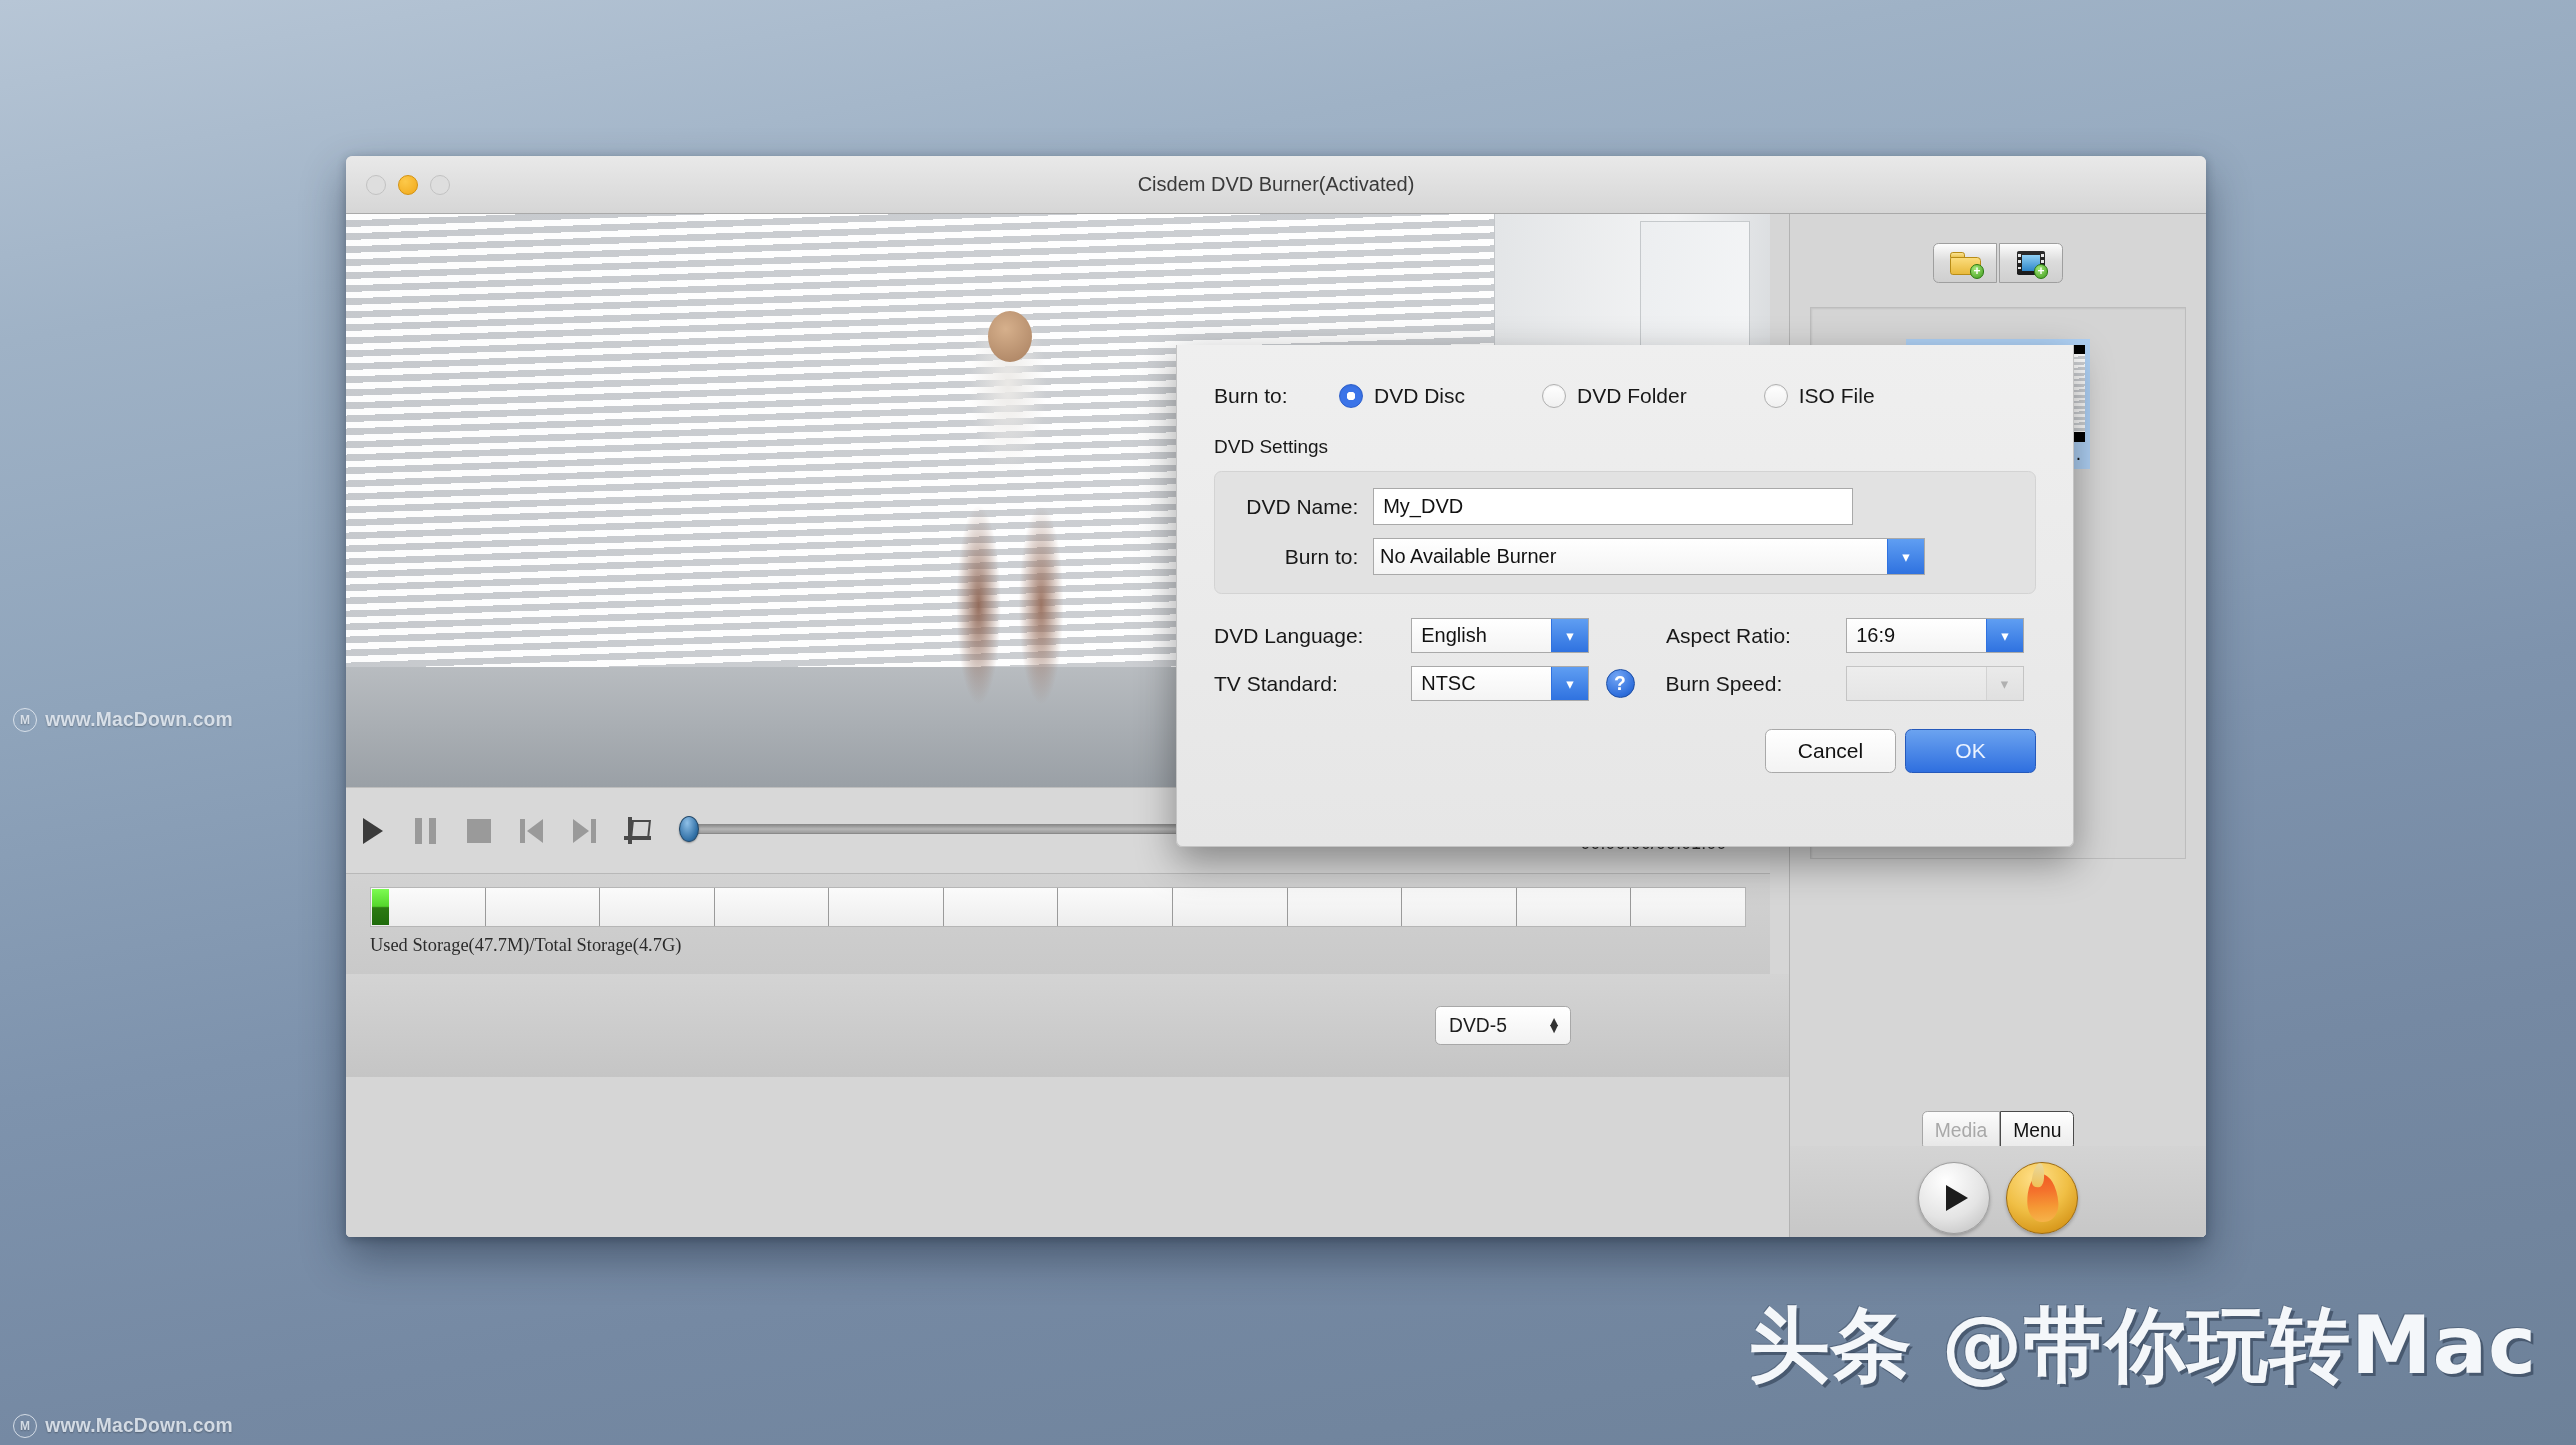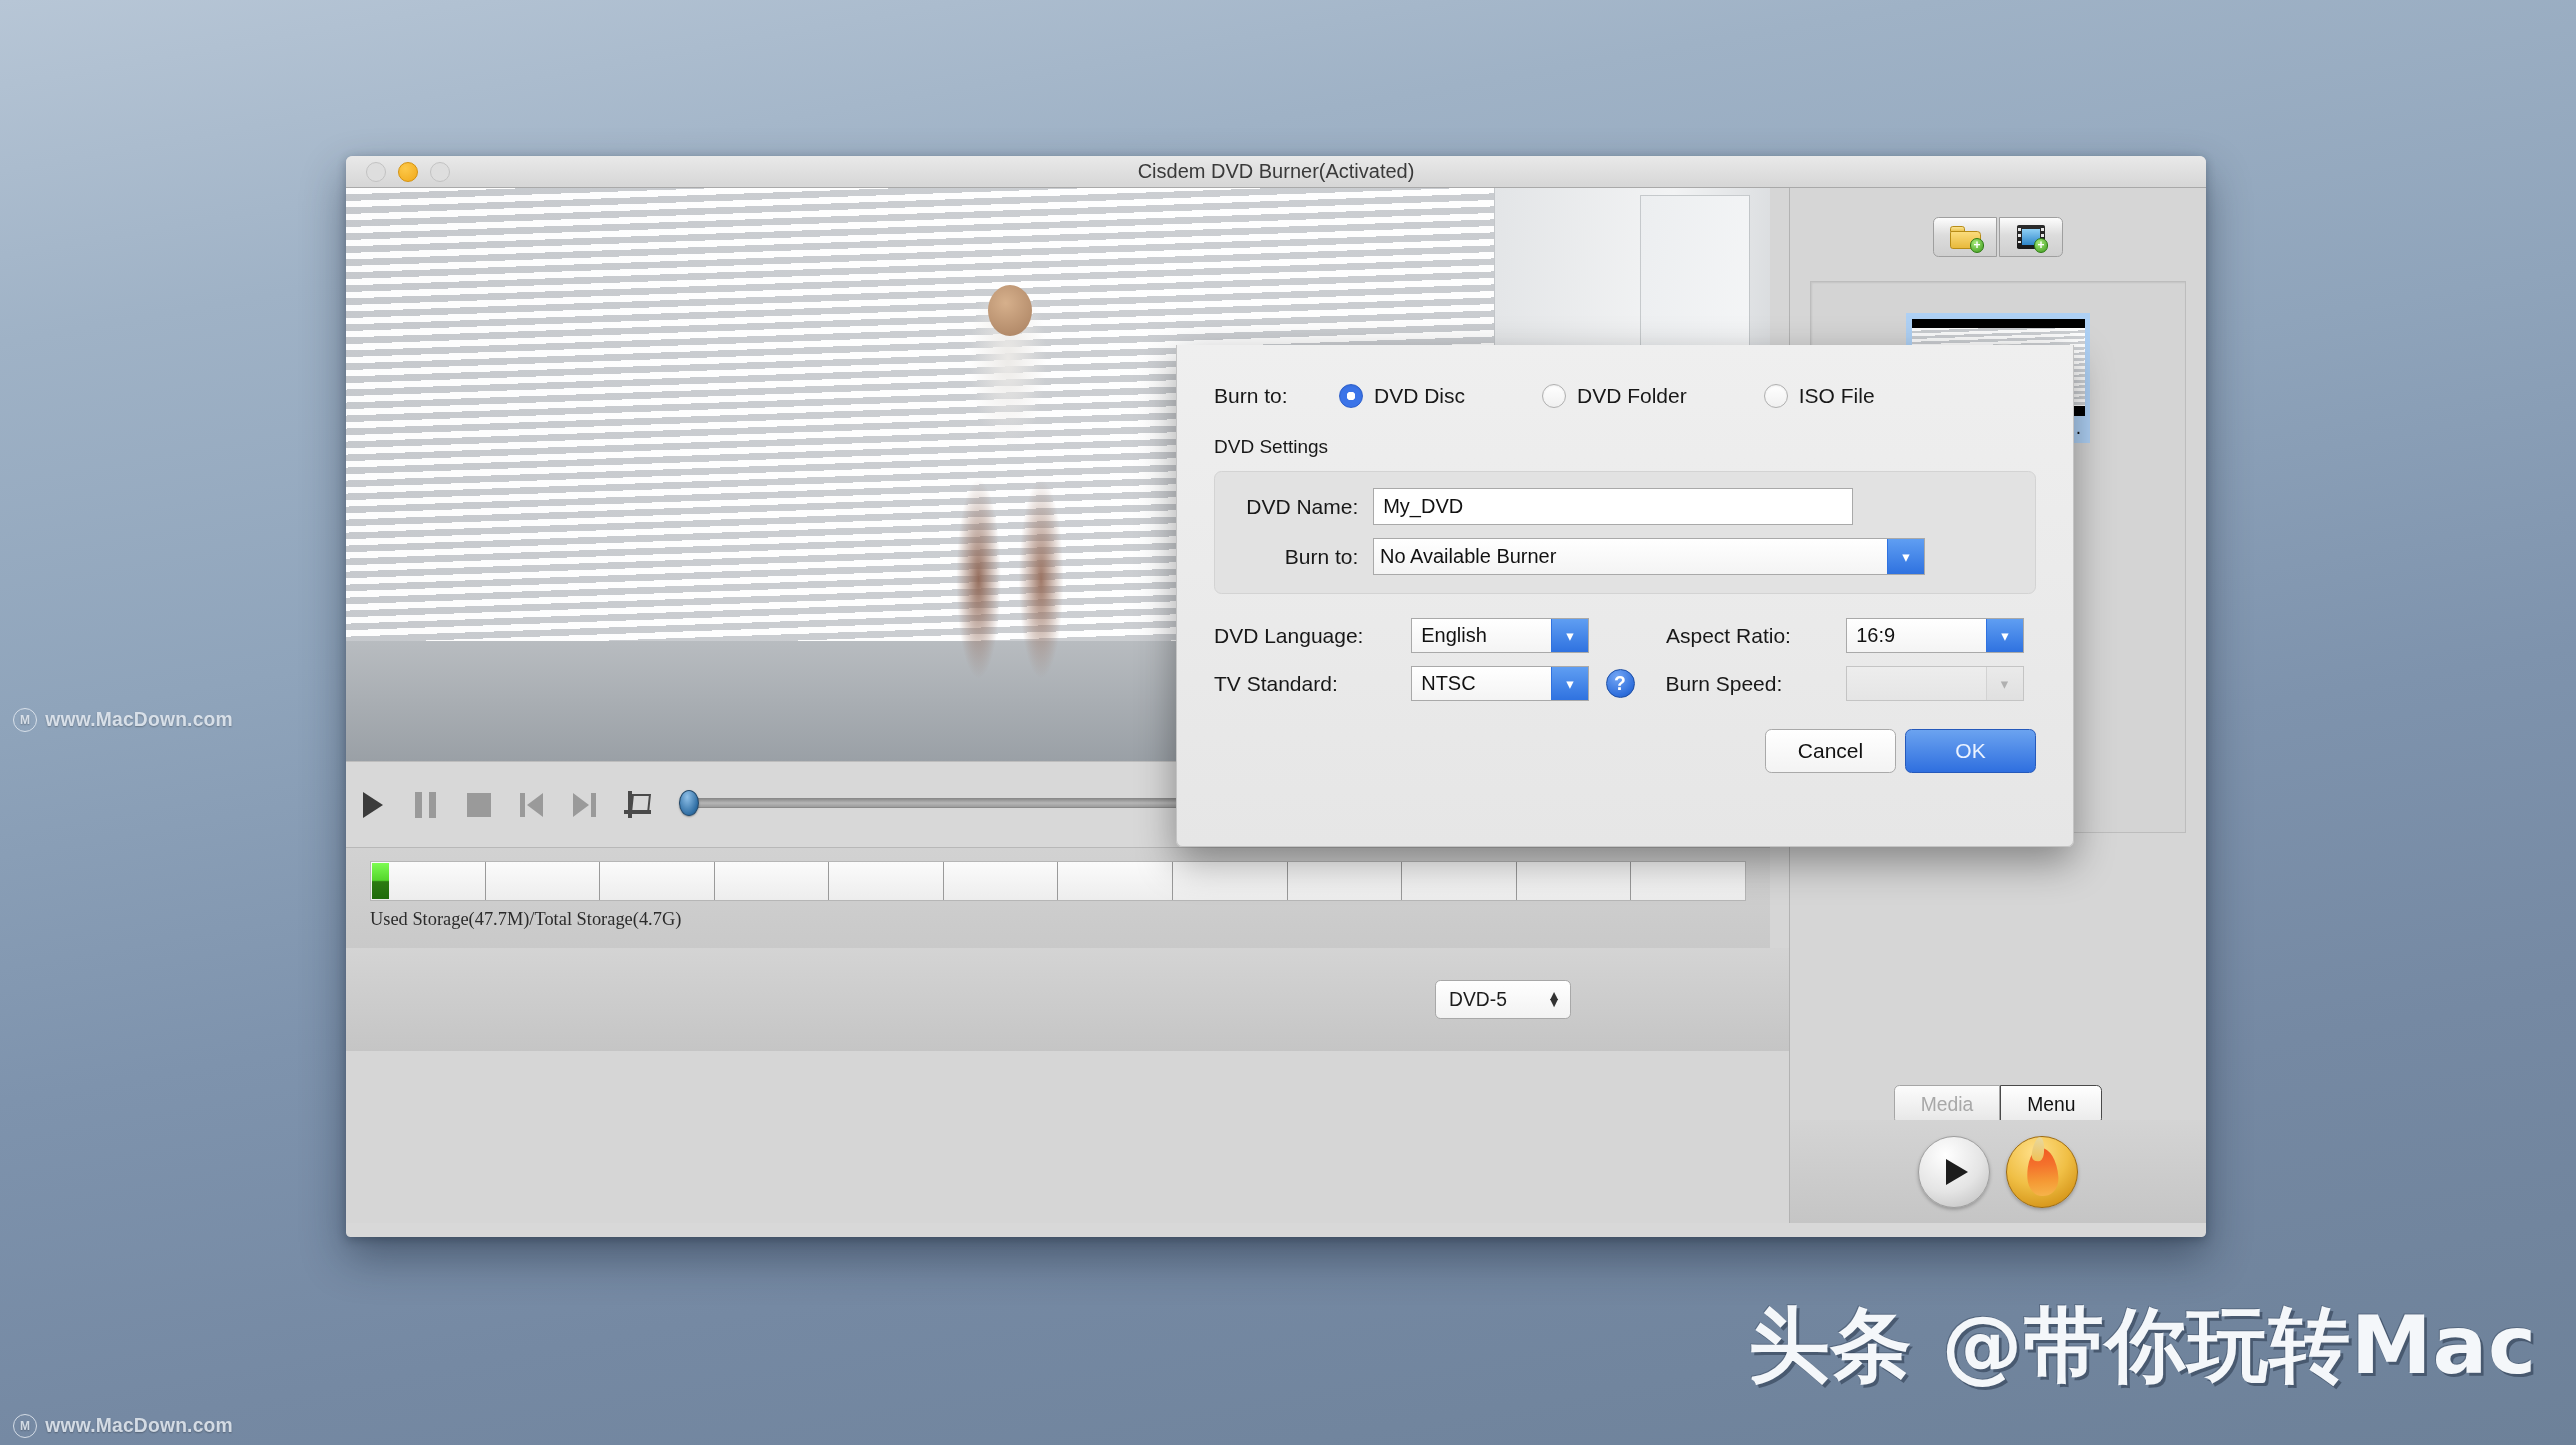--- a/index.html
+++ b/index.html
@@ -33,21 +33,21 @@
 
   
   #window {
     position:absolute; left:346px; top:156px; width:1860px; height:1081px;
     background:#d8d8d8;
     border-radius:6.4px 6.4px 4.6px 4.6px;
     box-shadow:0 20px 44px rgba(20,32,48,.45), 0 2.8px 9.2px rgba(20,32,48,.3);
     overflow:hidden;
   }
   #titlebar {
-    height:32px; width:100%;
+    height:58px; width:100%;
     background:linear-gradient(#e9e9e9,#d6d6d6);
     border-bottom:0.9px solid #a9a9a9;
     display:flex; align-items:center; position:relative;
   }
   #traffic { display:flex; gap:12px; padding-left:20px; }
   .tl { width:20px;height:20px;border-radius:50%; }
   .tl.inactive { background:#dedede; border:0.9px solid #c2c2c2; }
   .tl.amber { background:radial-gradient(circle at 35% 30%, #fdc94a, #f0a81a); border:0.9px solid #d4920f; }
   #win-title {
     position:absolute; left:0; right:0; text-align:center;
@@ -232,21 +232,21 @@
       linear-gradient(100deg,#d6d9dc,#f3f4f5);
   }
   .thumb .fg { position:absolute; left:75px; top:24px; width:35px;height:61px;
     background:radial-gradient(ellipse 13px 24px at 50% 18%, rgba(240,238,235,.95), rgba(240,238,235,0) 70%),
                radial-gradient(ellipse 6.4px 24px at 32% 76%, rgba(150,108,88,.95), rgba(150,108,88,0) 72%),
                radial-gradient(ellipse 6.4px 24px at 70% 76%, rgba(150,108,88,.95), rgba(150,108,88,0) 72%); }
   .media-name { font-size:19.3px; color:#111; text-align:center; margin-top:1.8px; white-space:nowrap; }
 
   #tabs { position:absolute; left:0; right:0; bottom:99px; display:flex; justify-content:center; }
   .tabseg {
-    height:39px; padding:0 26px; display:flex;align-items:center;
+    height:39px; padding:0 12px; display:flex;align-items:center;
     font-size:19.3px; border:0.9px solid #a6a6a6;
     background:linear-gradient(#fcfcfc,#e6e6e6);
   }
   .tabseg.first { border-radius:5.5px 0 0 5.5px; color:#a8a8a8; }
   .tabseg.active { border-radius:0 5.5px 5.5px 0; border:1.8px solid #4a4a4a; color:#111;
      background:linear-gradient(#ffffff,#eaeaea); }
   #right-actions {
     position:absolute; left:0; right:0; bottom:0; height:103px;
     background:linear-gradient(#d4d4d4,#c5c5c5);
     display:flex; align-items:center; justify-content:center; gap:16.5px;

